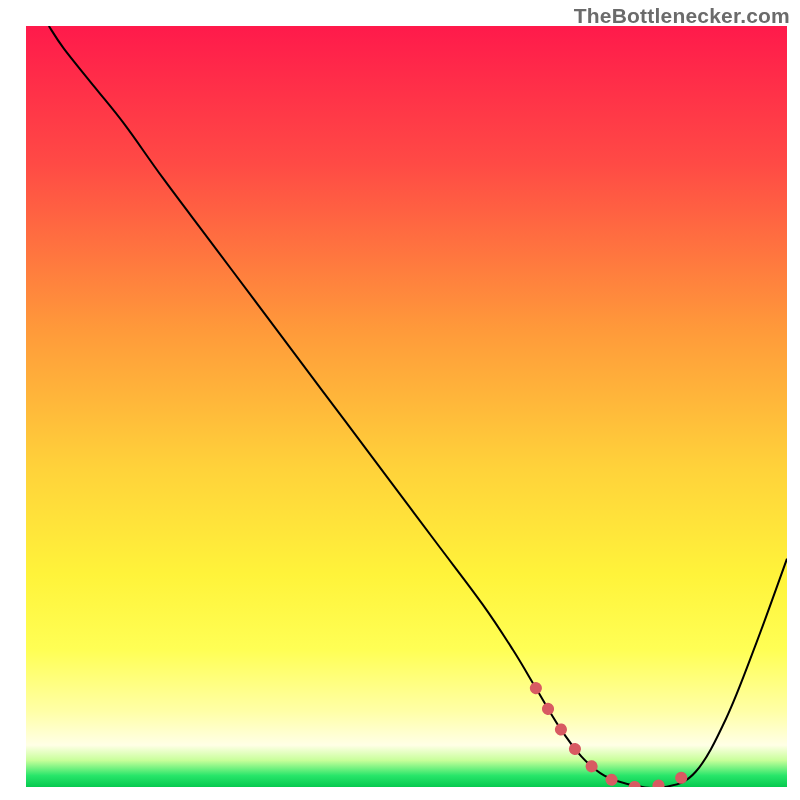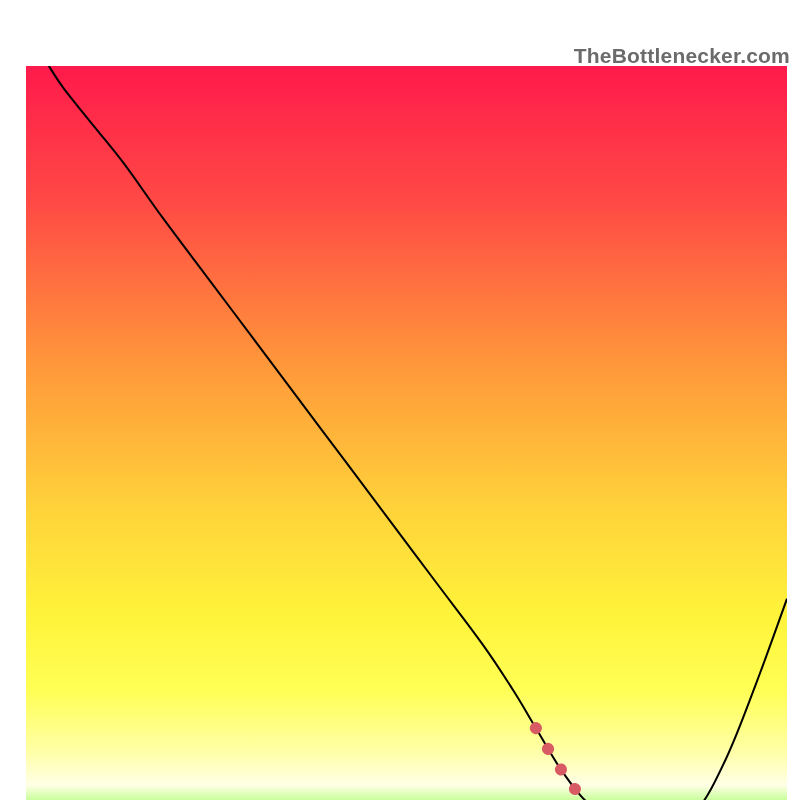--- a/index.html
+++ b/index.html
@@ -8,21 +8,20 @@
     width: 800px;
     height: 800px;
     background: #ffffff;
     font-family: Arial, Helvetica, sans-serif;
     overflow: hidden;
   }
   .stage {
     position: relative;
     width: 800px;
     height: 660px;
-    margin-top: 40px;
   }
   .attribution {
     position: absolute;
     top: 4px;
     right: 10px;
     color: #6b6b6b;
     font-size: 21px;
     font-weight: 600;
     letter-spacing: 0.2px;
     z-index: 4;

